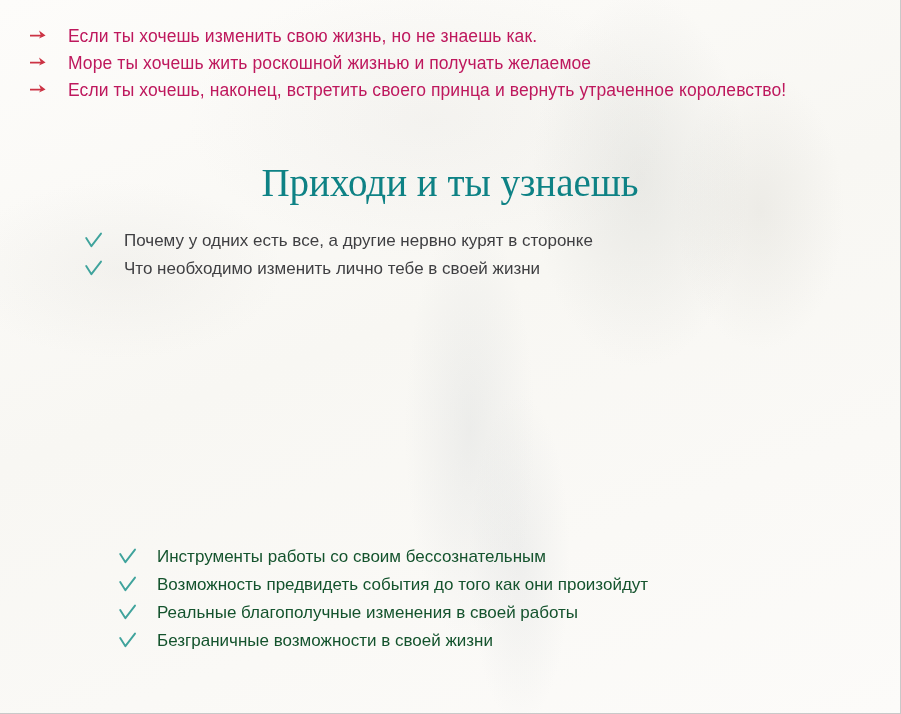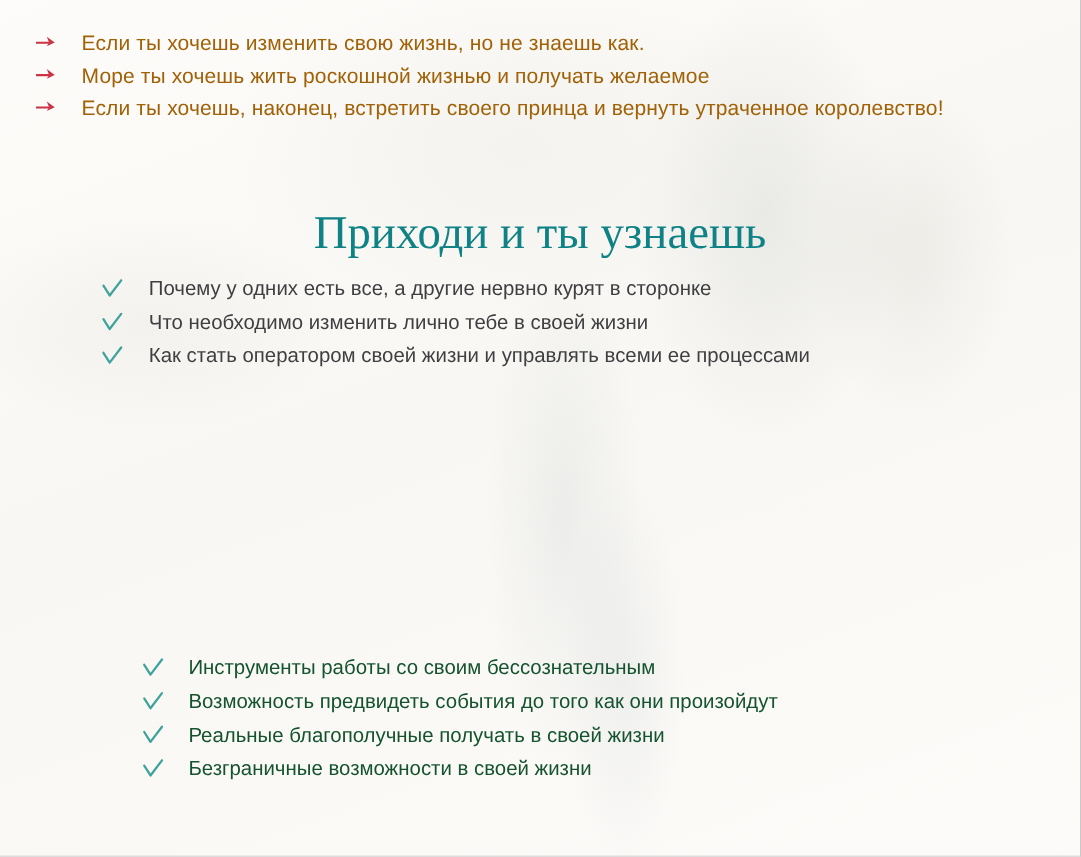--- a/index.html
+++ b/index.html
@@ -70,42 +70,42 @@
   .arrow-list .row {
     margin-bottom: 2px;
   }
   .arrow-list .bullet {
     width: 38px;
     padding-top: 5px;
   }
   .arrow-list .row-text {
     font-size: 17.5px;
     line-height: 25px;
-    color: #a16207;
+    color: #be185d;
     letter-spacing: 0.1px;
   }
   .arrow-ico {
     display: block;
     width: 17px;
     height: 12px;
   }
 
   
   .heading-serif {
     font-family: "Liberation Serif", "DejaVu Serif", serif;
     color: #0e8285;
     text-align: center;
     font-weight: 400;
   }
 
   .h-prihodi {
     position: absolute;
     left: 0;
     right: 0;
-    top: 172px;
+    top: 160px;
     font-size: 39px;
     line-height: 46px;
   }
 
   
   .check-list-1 {
     position: absolute;
     left: 84px;
     top: 229px;
     width: 800px;
@@ -229,28 +229,20 @@
 
       <div class="row">
         <span class="bullet">
           <svg class="check-ico" viewBox="0 0 19 19" xmlns="http://www.w3.org/2000/svg">
             <path d="M2.2 7.0 L7.4 15.2 L17.0 2.6" stroke="#3fa39c" stroke-width="1.9" fill="none" stroke-linecap="round" stroke-linejoin="round"></path>
           </svg>
         </span>
         <span class="row-text">Что необходимо изменить лично тебе в своей жизни</span>
       </div>
 
-      <div class="row">
-        <span class="bullet">
-          <svg class="check-ico" viewBox="0 0 19 19" xmlns="http://www.w3.org/2000/svg">
-            <path d="M2.2 7.0 L7.4 15.2 L17.0 2.6" stroke="#3fa39c" stroke-width="1.9" fill="none" stroke-linecap="round" stroke-linejoin="round"></path>
-          </svg>
-        </span>
-        <span class="row-text">Как стать оператором своей жизни и управлять всеми ее процессами</span>
-      </div>
 
     </div>
 
 
 
     <div class="check-list-2">
 
       <div class="row">
         <span class="bullet">
           <svg class="check-ico" viewBox="0 0 19 19" xmlns="http://www.w3.org/2000/svg">
@@ -268,21 +260,21 @@
         </span>
         <span class="row-text">Возможность предвидеть события до того как они произойдут</span>
       </div>
 
       <div class="row">
         <span class="bullet">
           <svg class="check-ico" viewBox="0 0 19 19" xmlns="http://www.w3.org/2000/svg">
             <path d="M2.2 7.0 L7.4 15.2 L17.0 2.6" stroke="#3fa39c" stroke-width="1.9" fill="none" stroke-linecap="round" stroke-linejoin="round"></path>
           </svg>
         </span>
-        <span class="row-text">Реальные благополучные получать в своей жизни</span>
+        <span class="row-text">Реальные благополучные изменения в своей работы</span>
       </div>
 
 
       <div class="row">
         <span class="bullet">
           <svg class="check-ico" viewBox="0 0 19 19" xmlns="http://www.w3.org/2000/svg">
             <path d="M2.2 7.0 L7.4 15.2 L17.0 2.6" stroke="#3fa39c" stroke-width="1.9" fill="none" stroke-linecap="round" stroke-linejoin="round"></path>
           </svg>
         </span>
         <span class="row-text">Безграничные возможности в своей жизни</span>

